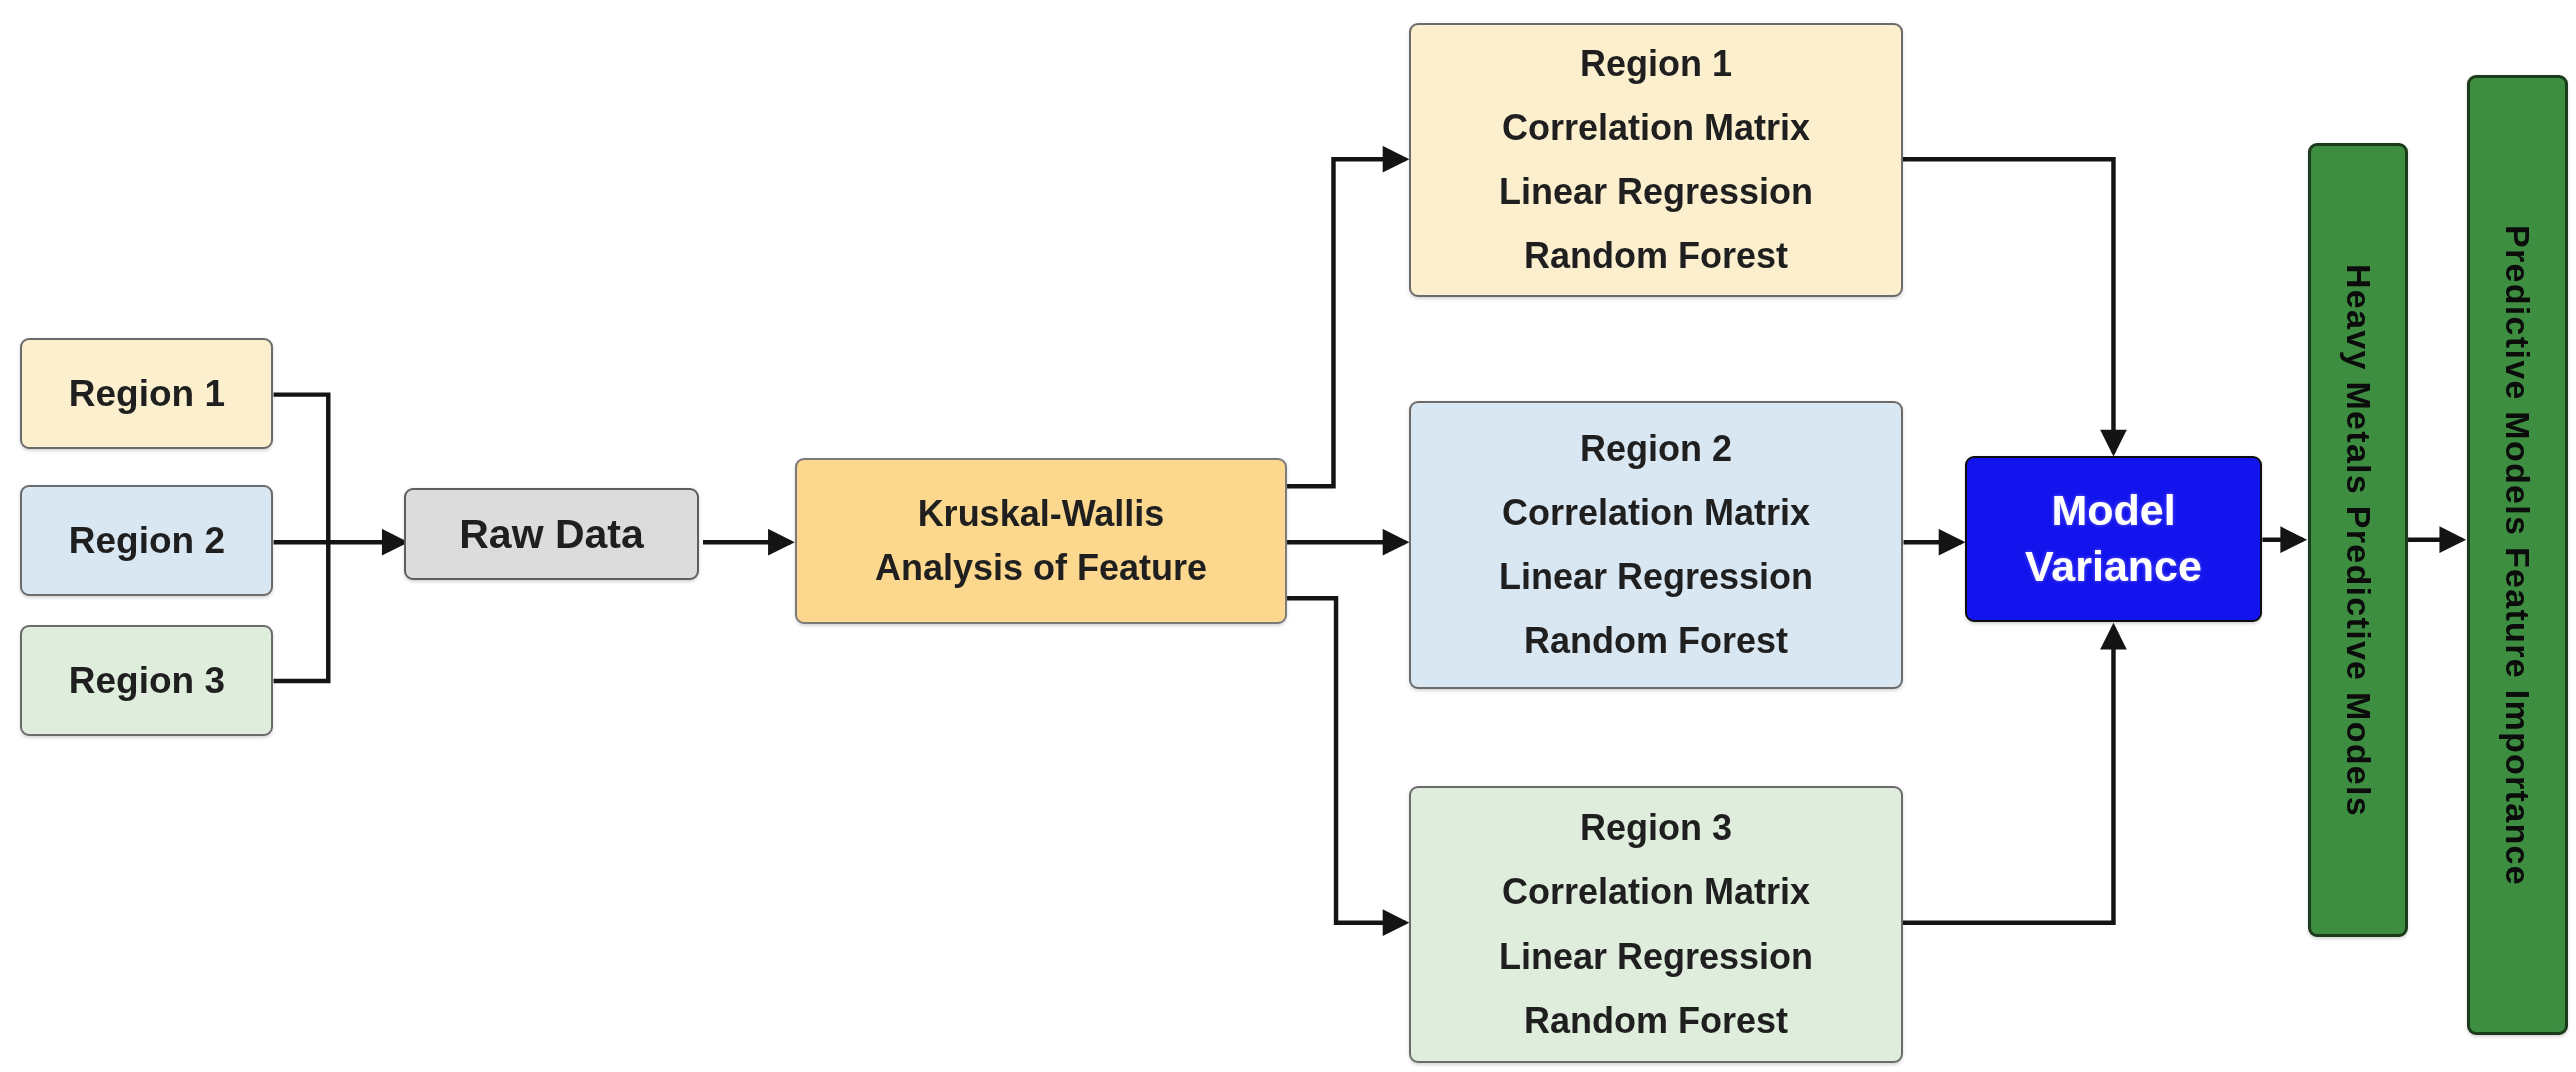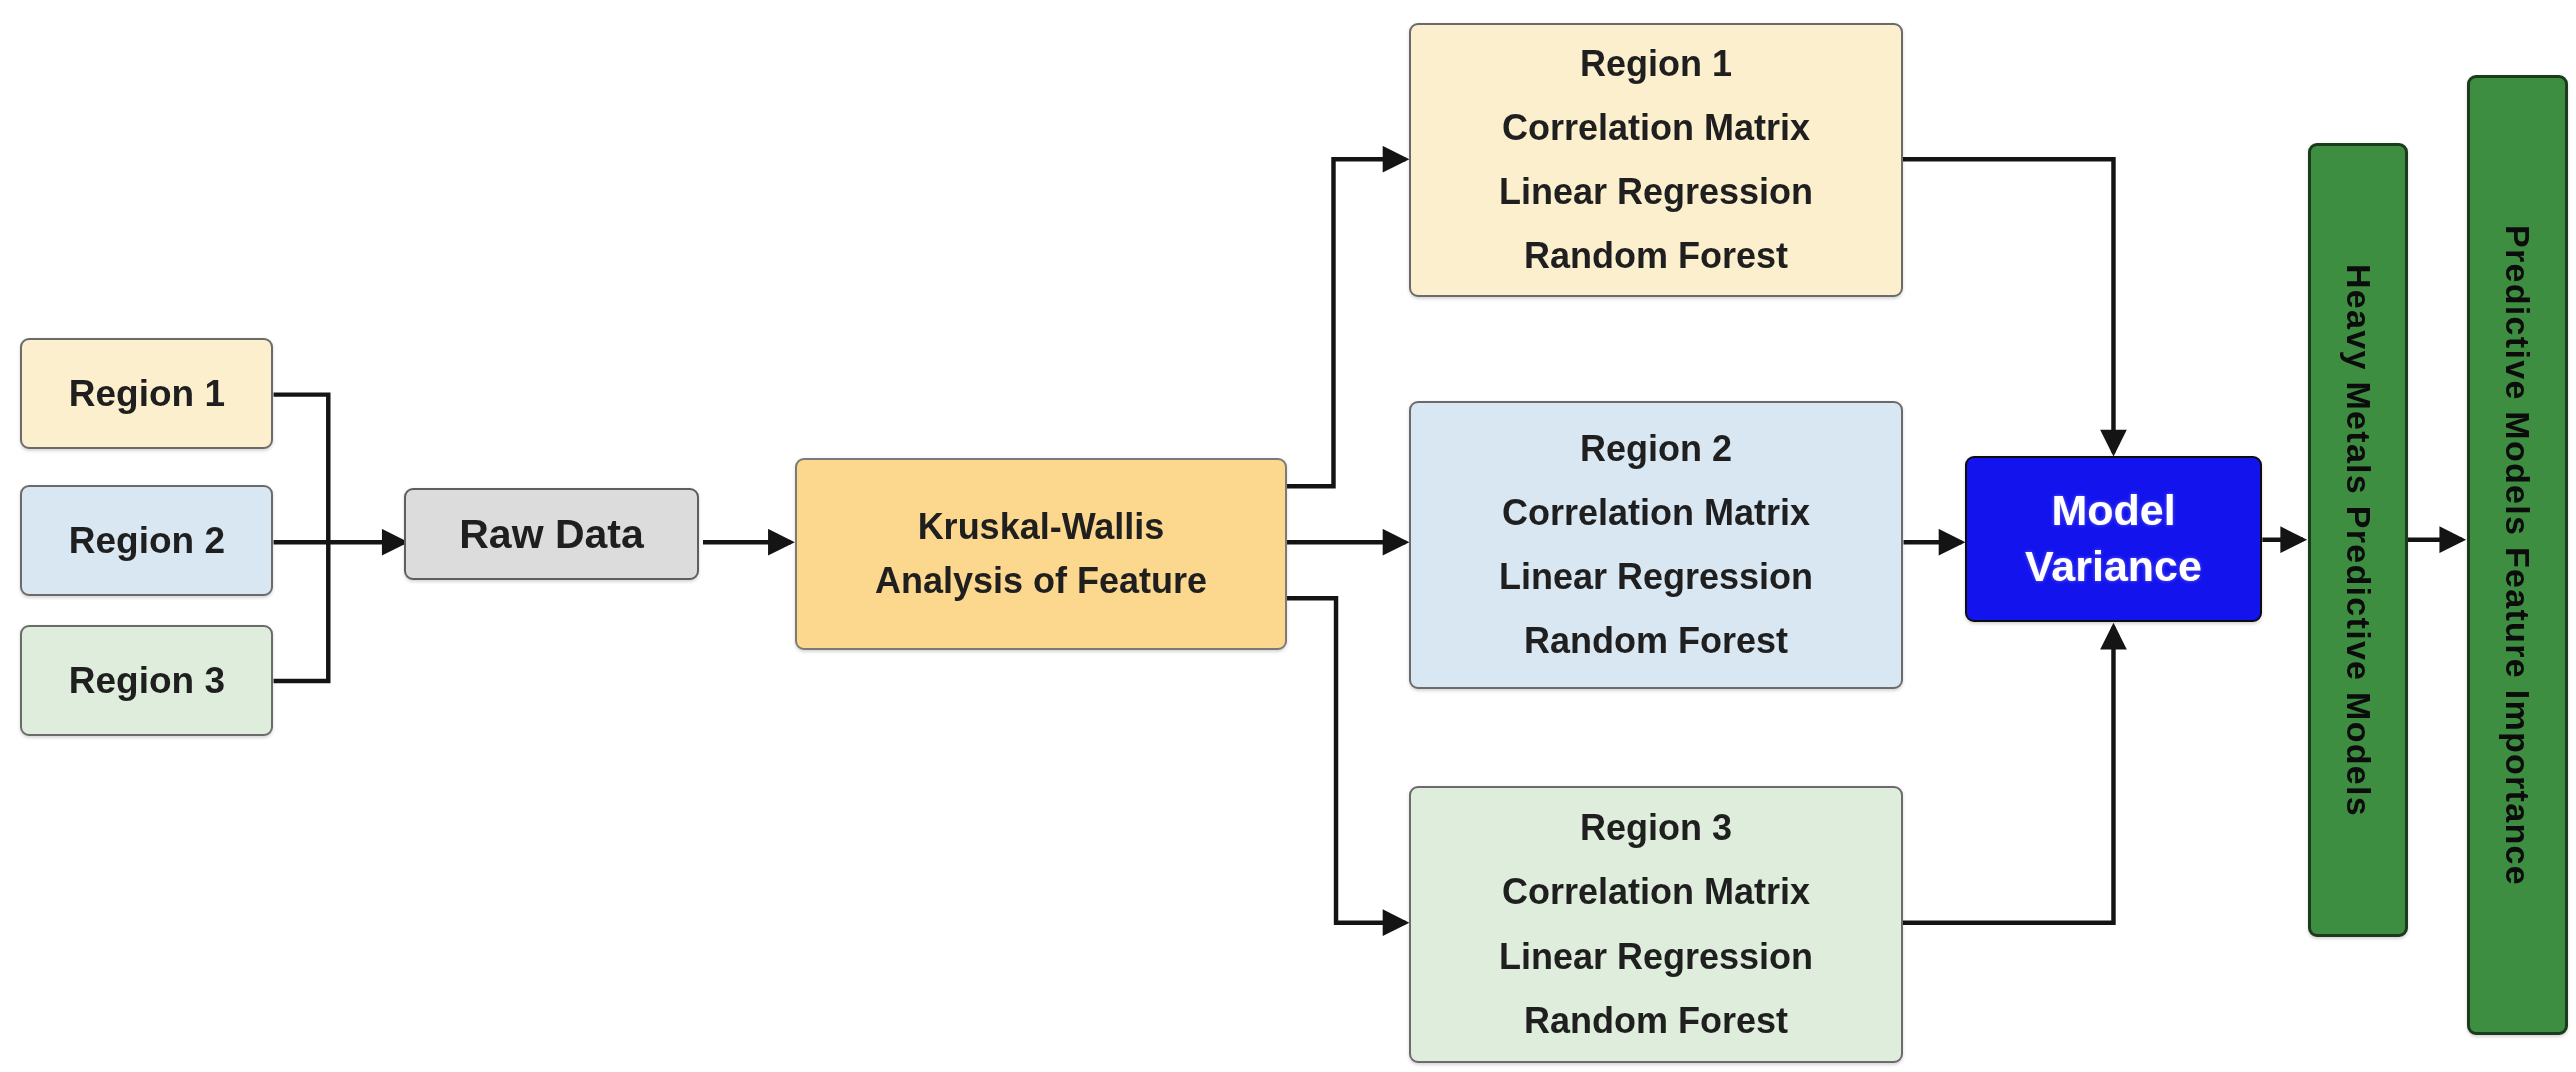--- a/index.html
+++ b/index.html
@@ -47,21 +47,21 @@
     font-weight: 600;
     box-shadow: 0 1.9px 3.2px rgba(0,0,0,0.16);
   }
   
   #region1-box { left: 20.4px;  top: 338px;  width: 253px; height: 111px; background: var(--region1_fill); font-size: 37px; }
   #region2-box { left: 20.4px;  top: 485px;  width: 253px; height: 111px; background: var(--region2_fill); font-size: 37px; }
   #region3-box { left: 20.4px;  top: 625px;  width: 253px; height: 111px; background: var(--region3_fill); font-size: 37px; }
   
   #raw-data-box { left: 404px; top: 488px; width: 295px; height: 92px; background: var(--raw_data_fill); border-color: #5e5e5e; font-size: 41px; }
   
-  #kruskal-box { left: 795px; top: 458px; width: 492px; height: 192px; background: var(--kruskal_fill); border-color: #7a7a7a; font-size: 36px; line-height: 1.5; }
+  #kruskal-box { left: 795px; top: 458px; width: 492px; height: 166px; background: var(--kruskal_fill); border-color: #7a7a7a; font-size: 36px; line-height: 1.5; }
   
   .analysis { font-size: 36px; line-height: 1.78; }
   #region1-analysis-box { left: 1409px; top: 23px;   width: 494px; height: 274px; background: var(--region1_fill); }
   #region2-analysis-box { left: 1409px; top: 401px;  width: 494px; height: 288px; background: var(--region2_fill); }
   #region3-analysis-box { left: 1409px; top: 786px; width: 494px; height: 277px; background: var(--region3_fill); }
   
   #model-selection-box {
     left: 1965px; top: 456px; width: 297px; height: 166px;
     background: var(--model_selection_fill);
     color: var(--model_selection_text, #ffffff);

